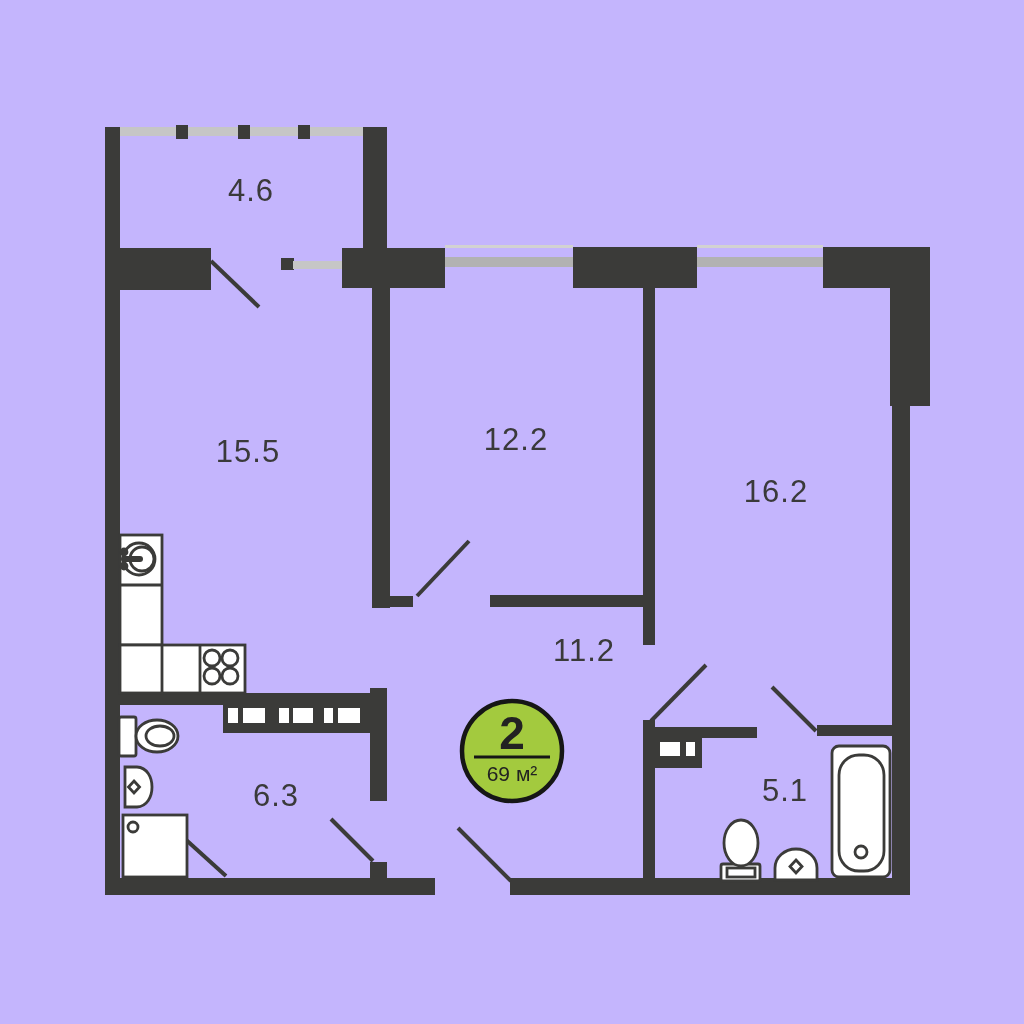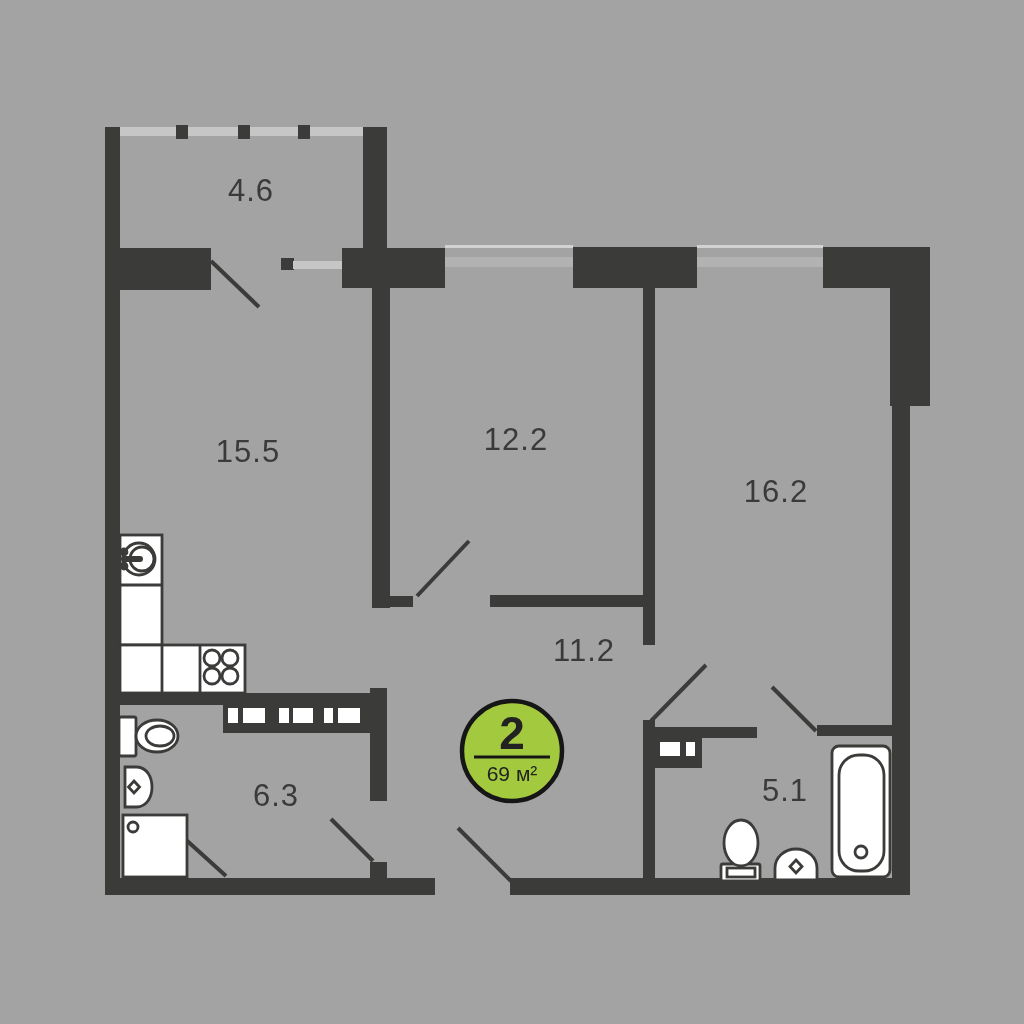--- a/index.html
+++ b/index.html
@@ -1,17 +1,17 @@
 <!DOCTYPE html>
 <html><head>
 <meta charset="utf-8">
 <style>
   html,body{margin:0;padding:0;background:#ffffff;}
   body{width:1024px;height:1024px;font-family:"Liberation Sans",sans-serif;}
-  .stage{position:relative;width:1024px;height:1024px;background:#a3a3a3;}
+  .stage{position:relative;width:1024px;height:1024px;background:#c4b5fd;}
   svg{position:absolute;top:0;left:0;}
   text{fill:#3a3a3a;font-family:"Liberation Sans",sans-serif;letter-spacing:1px;}
   .room-label{font-size:31px;}
   .badge-num{font-size:46px;font-weight:bold;fill:#222222;letter-spacing:0;}
   .badge-area{font-size:21px;fill:#222222;letter-spacing:0;}
 </style>
 </head>
 <body>
 
 <div class="stage">

